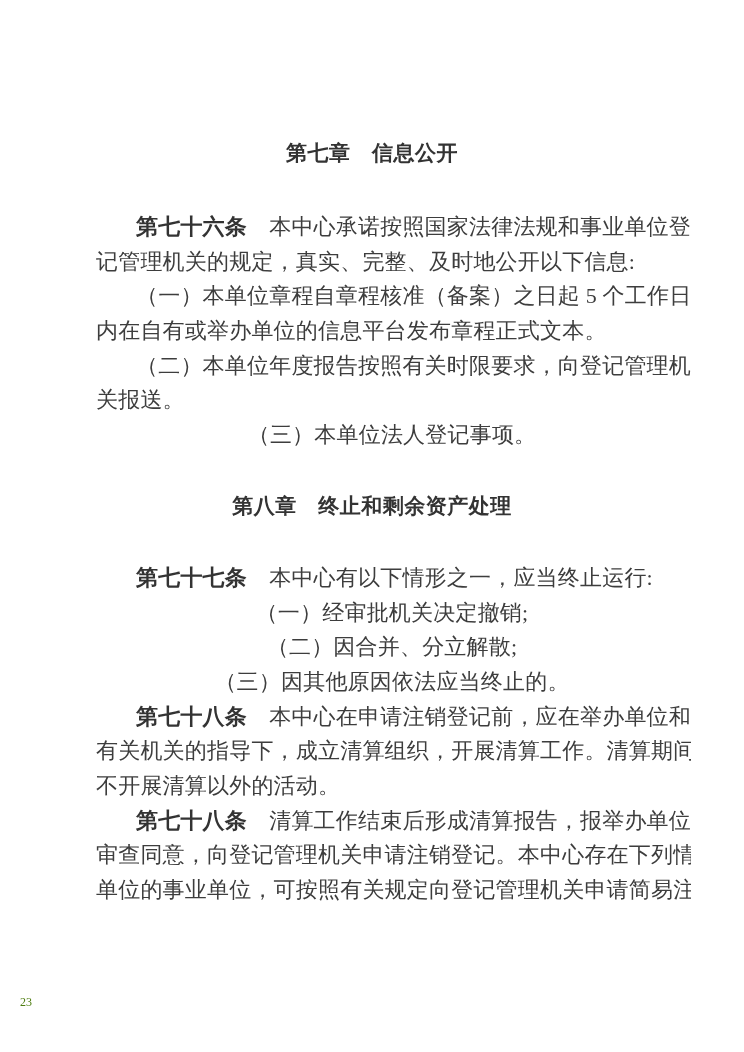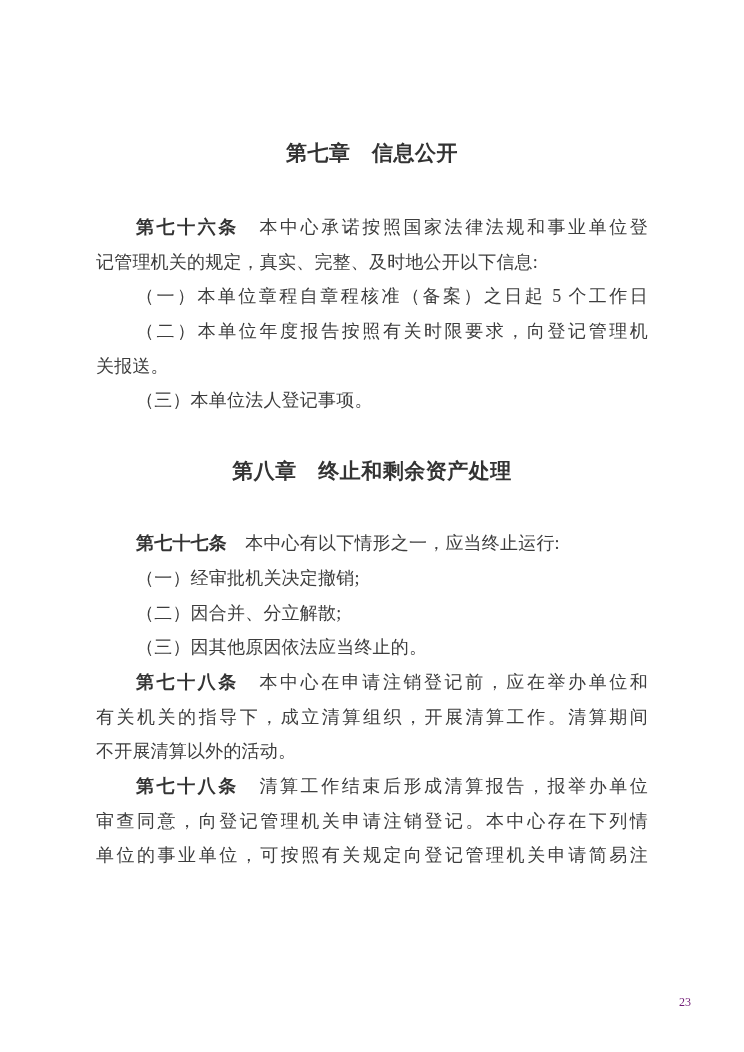--- a/index.html
+++ b/index.html
@@ -33,60 +33,63 @@
     text-align: center;
     color: #333333;
     margin: 38px 0 40px 0;
     letter-spacing: 0.5px;
   }
   .chapter:first-child {
     margin-top: 98px;
     margin-bottom: 42px;
   }
   .line {
-    font-size: 18px;
+    font-size: 22px;
     line-height: 34.7px;
     height: 34.7px;
     white-space: nowrap;
     color: #3d3d3d;
     letter-spacing: 0.2px;
   }
   .line.indent {
     padding-left: 40px;
+    text-align: center;
   }
   .line.full {
     text-align: justify;
     text-align-last: justify;
     text-justify: inter-character;
   }
   .ordinal {
     font-weight: 700;
     color: #333333;
   }
   .page-number {
     position: absolute;
     left: 0;
     right: 0;
     top: 954px;
-    text-align: right;
+    text-align: left;
     font-size: 12px;
     line-height: 16px;
-    color: #701a75;
+    color: #4d7c0f;
     font-family: "Liberation Serif", "DejaVu Serif", serif;
+    padding-left: 20px;
   }
 </style>
 </head>
 <body>
 
 <div class="page">
   <div class="content">
       <h2 class="chapter">第七章　信息公开</h2>
       <div class="line indent full"><span class="ordinal">第七十六条</span><span>　本中心承诺按照国家法律法规和事业单位登</span></div>
       <div class="line">记管理机关的规定，真实、完整、及时地公开以下信息:</div>
       <div class="line indent full">（一）本单位章程自章程核准（备案）之日起 5 个工作日</div>
+      <div class="line">内在自有或举办单位的信息平台发布章程正式文本。</div>
       <div class="line indent full">（二）本单位年度报告按照有关时限要求，向登记管理机</div>
       <div class="line">关报送。</div>
       <div class="line indent">（三）本单位法人登记事项。</div>
       <h2 class="chapter">第八章　终止和剩余资产处理</h2>
       <div class="line indent"><span class="ordinal">第七十七条</span><span>　本中心有以下情形之一，应当终止运行:</span></div>
       <div class="line indent">（一）经审批机关决定撤销;</div>
       <div class="line indent">（二）因合并、分立解散;</div>
       <div class="line indent">（三）因其他原因依法应当终止的。</div>
       <div class="line indent full"><span class="ordinal">第七十八条</span><span>　本中心在申请注销登记前，应在举办单位和</span></div>
       <div class="line full">有关机关的指导下，成立清算组织，开展清算工作。清算期间</div>

